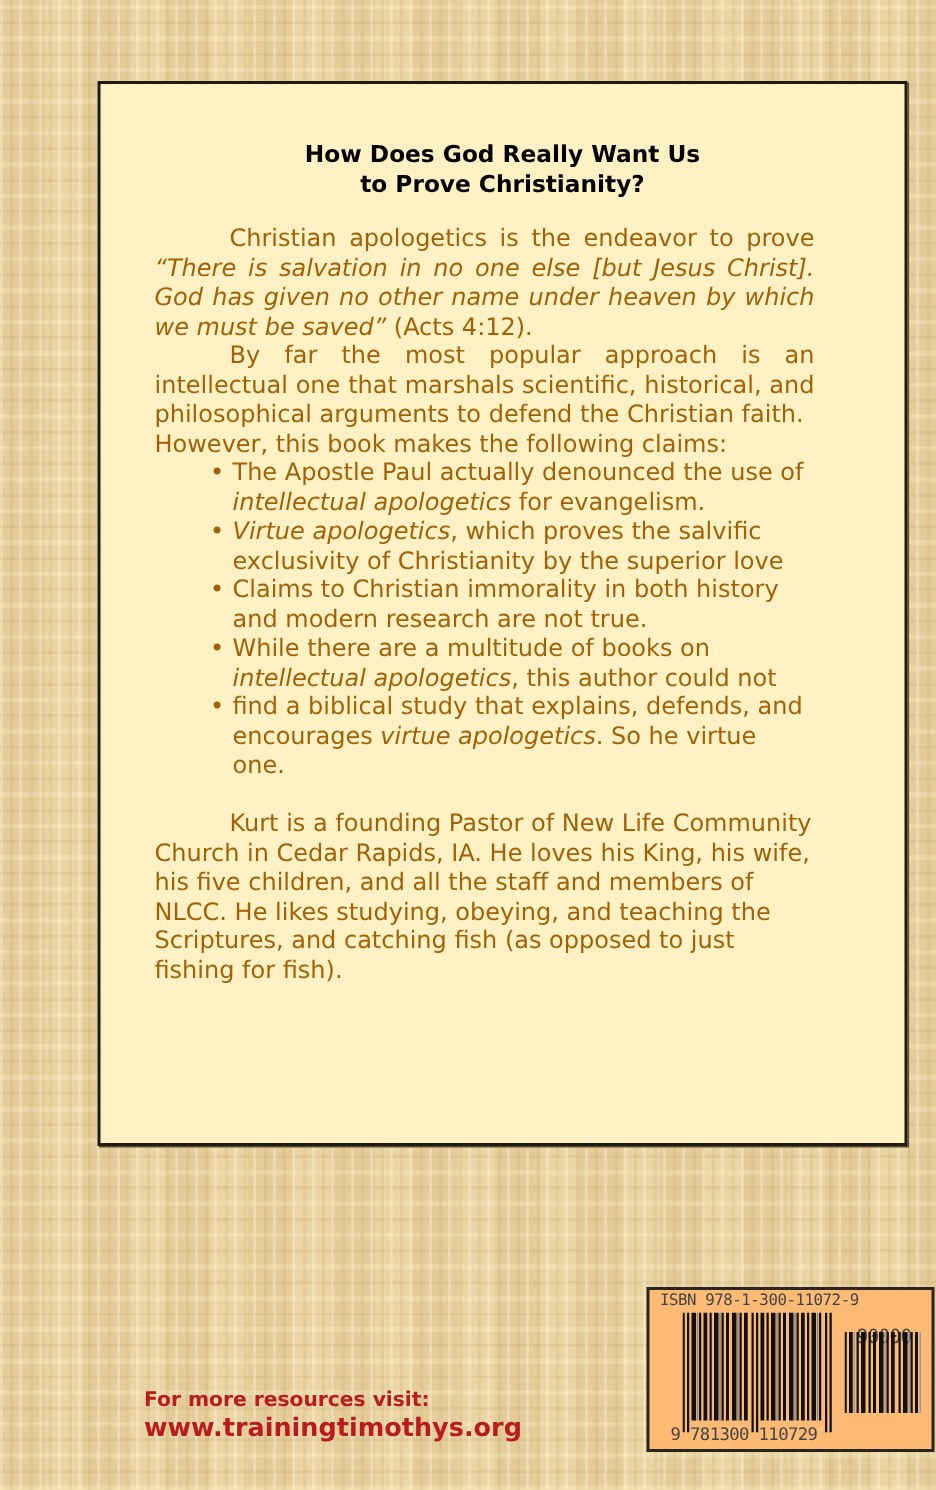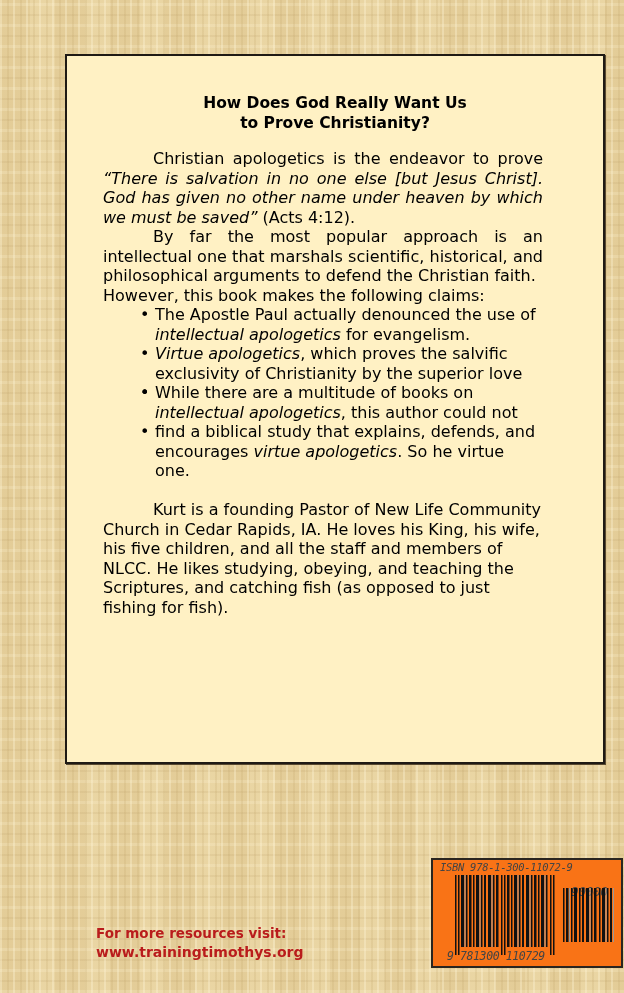--- a/index.html
+++ b/index.html
@@ -40,21 +40,21 @@
       line-height: 20px;
       color: #000000;
     }
     .body-text {
       position: absolute;
       left: 36px;
       width: 440px;
       top: 93px;
       font-size: 16px;
       line-height: 19.5px;
-      color: #000000;
+      color: #a16207;
     }
     .para {
       text-align: justify;
       text-indent: 50px;
       margin: 0;
     }
     .para.left {
       text-align: left;
     }
     .plain {
@@ -85,33 +85,32 @@
       left: 96px;
       top: 925px;
       font-weight: bold;
       color: #b91c1c;
     }
     .resources .label {
       font-size: 13.5px;
       line-height: 16px;
     }
     .resources .url {
-      font-size: 14px;
+      font-size: 17px;
       line-height: 22px;
     }
 
     .barcode-box {
       position: absolute;
       left: 431px;
       top: 858px;
       width: 188px;
       height: 106px;
-      background: #f97316;
+      background: #fdba74;
       border: 2px solid #2a2520;
-      font-style: italic;
     }
     .isbn-text {
       position: absolute;
       left: 7px;
       top: 1px;
       font-family: "DejaVu Sans Mono", monospace;
       font-size: 10.5px;
       color: #444;
       letter-spacing: -0.3px;
     }
@@ -165,20 +164,23 @@
 
     <ul class="claims">
       <li class="claim">
         <span class="bullet">•</span><em></em><span>The Apostle Paul actually denounced the use of </span><em>intellectual apologetics</em><span> for evangelism.</span>
       </li>
       <li class="claim">
         <span class="bullet">•</span><em>Virtue apologetics</em><span>, which proves the salvific exclusivity of Christianity by the superior love</span><em></em><span></span>
       </li>
       <li class="claim">
         <span class="bullet">•</span><em></em><em></em><span></span>
+      </li>
+      <li class="claim">
+        <span class="bullet"></span><em></em><span>Claims to Christian immorality in both history and modern research are not true.</span><em></em><span></span>
       </li>
       <li class="claim">
         <span class="bullet">•</span><em></em><span>While there are a multitude of books on </span><em>intellectual apologetics</em><span>, this author could not</span>
       </li>
       <li class="claim">
         <span class="bullet">•</span><em></em><span>find a biblical study that explains, defends, and encourages </span><em>virtue apologetics</em><span>. So he virtue one.</span>
       </li>
     </ul>
 
     <p class="para left bio">Kurt is a founding Pastor of New Life Community Church in Cedar Rapids, IA. He loves his King, his wife, his five children, and all the staff and members of NLCC. He likes studying, obeying, and teaching the Scriptures, and catching fish (as opposed to just fishing for fish).</p>

